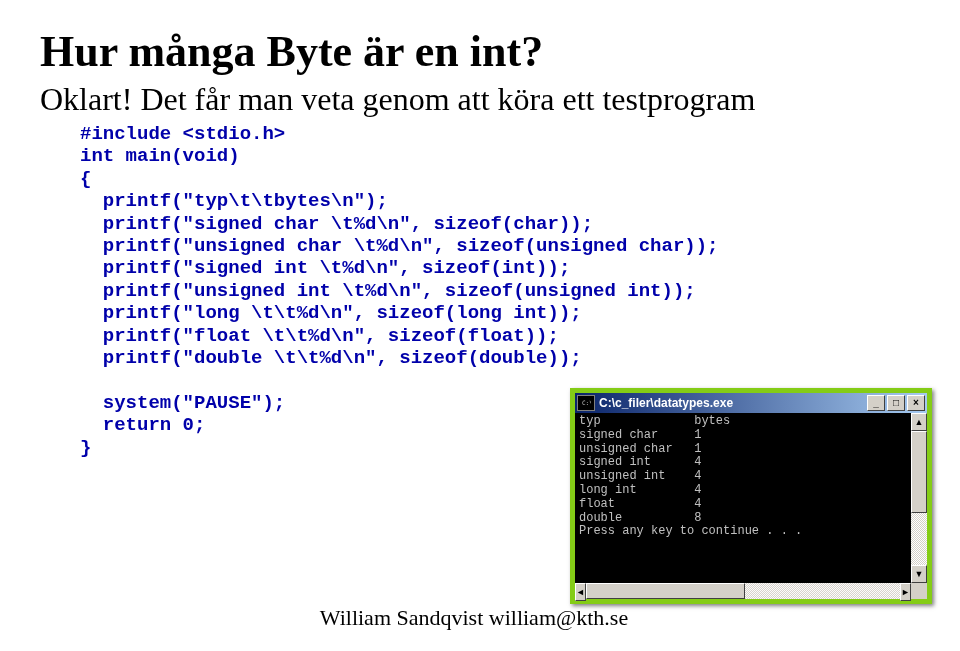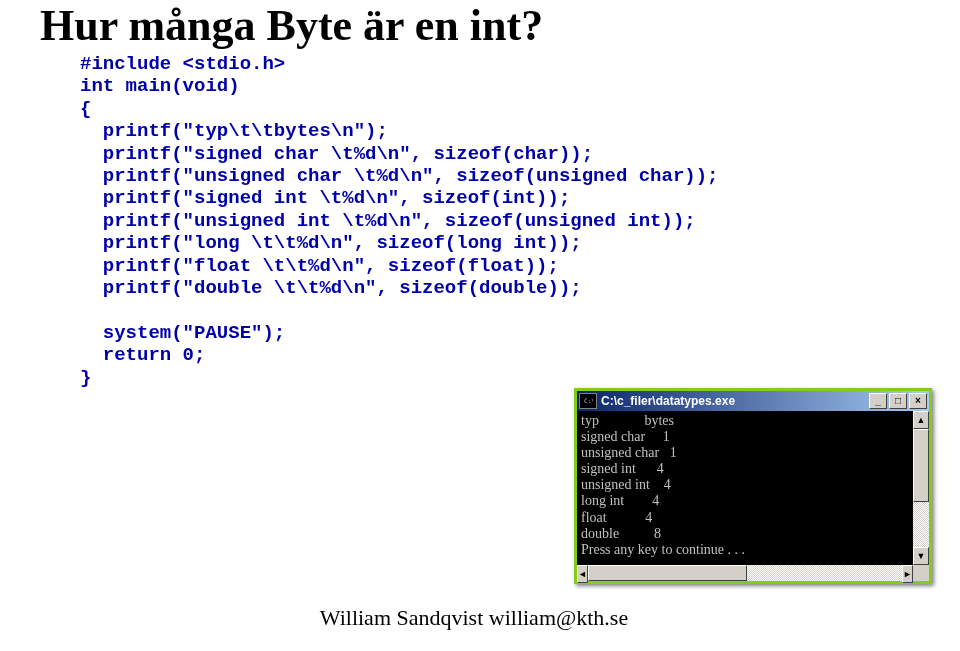--- a/index.html
+++ b/index.html
@@ -6,21 +6,21 @@
     margin: 0;
     padding: 0;
     background: #fff;
     font-family: "Times New Roman", Times, serif;
     width: 960px;
     height: 651px;
     position: relative;
     overflow: hidden;
   }
   .page {
-    padding: 0 40px 0 40px;
+    padding: 26px 40px 0 40px;
   }
   .title {
     font-size: 44px;
     font-weight: bold;
     color: #000;
     margin-bottom: 2px;
   }
   .body-text {
     font-size: 32px;
     color: #000;
@@ -44,21 +44,21 @@
     text-align: center;
     font-size: 22px;
     color: #000;
   }
   
   .console {
     position: absolute;
     right: 28px;
     top: 388px;
     width: 352px;
-    border: 3px solid #84cc16;
+    border: 5px solid #84cc16;
     box-shadow: 2px 2px 4px rgba(0,0,0,0.5);
     font-family: Tahoma, Arial, sans-serif;
     background: #000;
   }
   .titlebar {
     background: linear-gradient(to right, #0a246a, #a6caf0);
     display: flex;
     align-items: center;
     height: 20px;
     padding: 0 2px;
@@ -101,25 +101,25 @@
     font-weight: bold;
     line-height: 1;
   }
   .console-body {
     display: flex;
     background: #000;
   }
   .console-text {
     flex: 1;
     color: #c0c0c0;
-    font-family: Liberation Serif, serif;
-    font-size: 14px;
+    font-family: Liberation Mono, monospace;
+    font-size: 12px;
     line-height: 1.15;
     white-space: pre;
-    padding: 2px 4px 2px 4px;
+    padding: 2px 4px 18px 4px;
     min-height: 150px;
   }
   .vscroll {
     width: 16px;
     background: #d4d0c8;
     display: flex;
     flex-direction: column;
   }
   .sb-btn {
     height: 16px;
@@ -176,20 +176,21 @@
     width: 16px;
     height: 16px;
     background: #d4d0c8;
   }
 </style>
 </head>
 <body>
 
 <div class="page">
   <div class="title">Hur många Byte är en int?</div>
+  <div class="body-text">Oklart!  Det får man veta genom att köra ett testprogram</div>
   <div class="code">#include &lt;stdio.h&gt;
 int main(void)
 {
   printf("typ\t\tbytes\n");
   printf("signed char \t%d\n", sizeof(char));
   printf("unsigned char \t%d\n", sizeof(unsigned char));
   printf("signed int \t%d\n", sizeof(int));
   printf("unsigned int \t%d\n", sizeof(unsigned int));
   printf("long \t\t%d\n", sizeof(long int));
   printf("float \t\t%d\n", sizeof(float));

